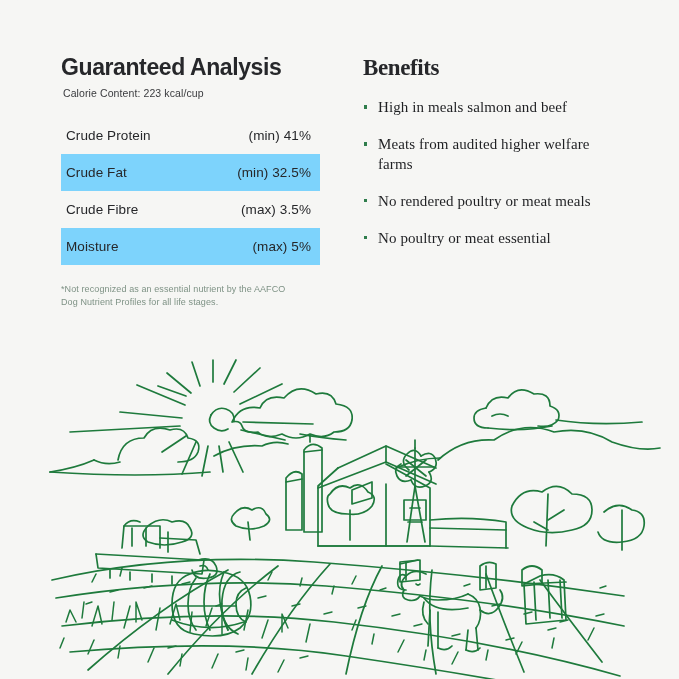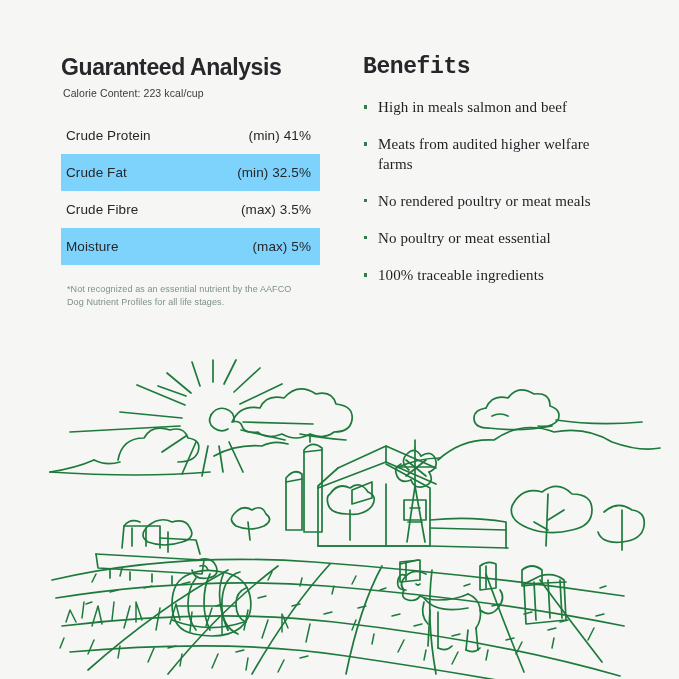--- a/index.html
+++ b/index.html
@@ -40,21 +40,21 @@
   .h-ga {
     font-family: "Liberation Sans", sans-serif;
     font-size: 23px;
     font-weight: bold;
     letter-spacing: -0.4px;
     color: #26272a;
     margin: 0;
     line-height: 1.1;
   }
   .h-ben {
-    font-family: Liberation Mono, monospace;
+    font-family: Liberation Serif, serif;
     font-size: 23px;
     font-weight: bold;
     letter-spacing: -0.4px;
     color: #26272a;
     margin: 0;
     line-height: 1.1;
   }
   .calorie {
     font-family: "Liberation Sans", sans-serif;
     font-size: 10.5px;
@@ -85,21 +85,21 @@
   .nlabel {
     font-family: "Liberation Sans", sans-serif;
     letter-spacing: 0.1px;
   }
   .nvalue {
     font-family: "Liberation Sans", sans-serif;
     letter-spacing: 0.1px;
   }
   .footnote {
     margin-top: 18px;
-    margin-left: 6px;
+    margin-left: 0;
     font-family: "Liberation Sans", sans-serif;
     font-size: 9px;
     line-height: 1.45;
     color: #7e9285;
     letter-spacing: 0.1px;
     max-width: 240px;
   }
 
   
   .blist {
@@ -179,24 +179,20 @@
         <span class="bdot"></span>
         <span>Meats from audited higher welfare farms</span>
       </li>
       <li class="bitem">
         <span class="bdot"></span>
         <span>No rendered poultry or meat meals</span>
       </li>
       <li class="bitem">
         <span class="bdot"></span>
         <span>No poultry or meat essential</span>
-      </li>
-      <li class="bitem">
-        <span class="bdot"></span>
-        <span>100% traceable ingredients</span>
       </li>
     </ul>
   </div>
 
   <div id="illustration">
     <svg width="679" height="349" viewBox="0 0 679 349" xmlns="http://www.w3.org/2000/svg" fill="none" stroke="#1e7a3c" stroke-width="1.7" stroke-linecap="round" stroke-linejoin="round">
 
       <g>
         <path d="M211 85 q6-9 15-6 q9 3 8 12"></path>
         <path d="M211 85 q-4 8 3 13 q7 5 14 1"></path>

